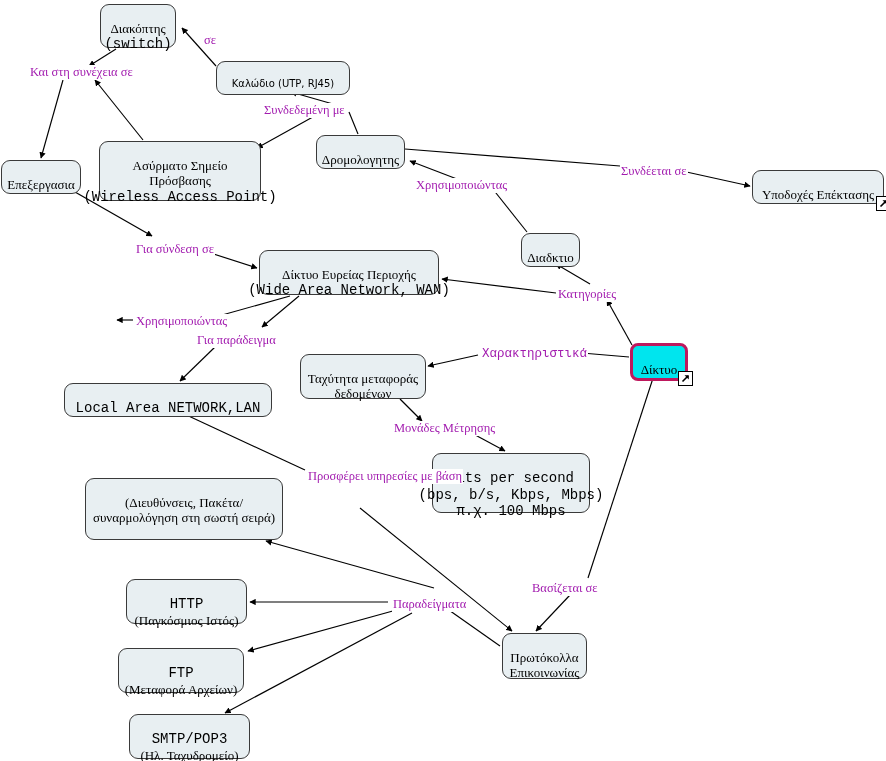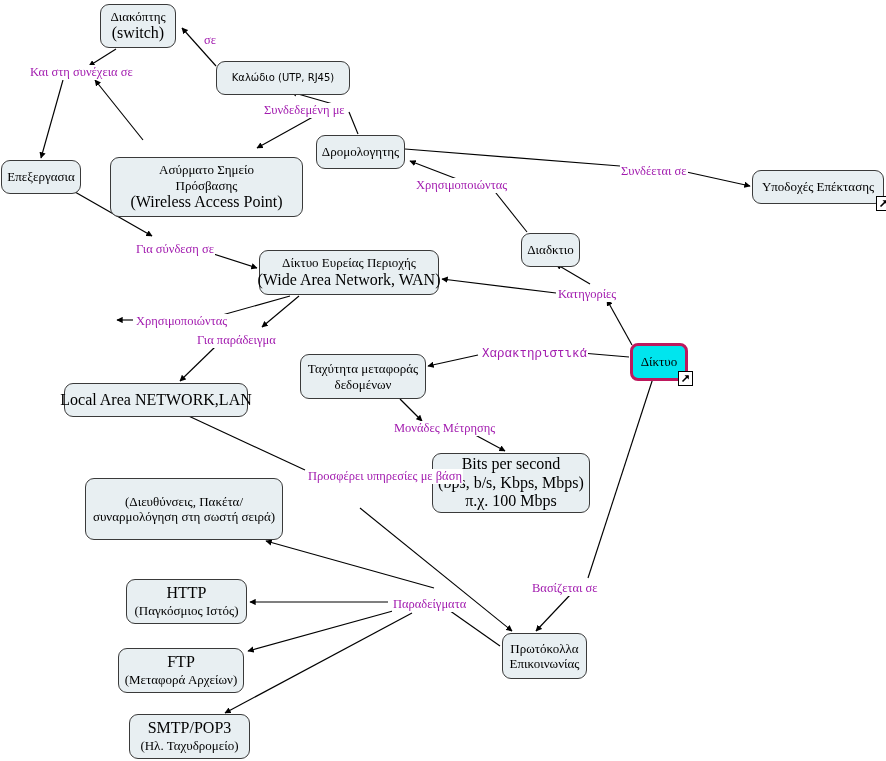--- a/index.html
+++ b/index.html
@@ -23,35 +23,34 @@
     height: 761px;
     pointer-events: none;
   }
   .node {
     position: absolute;
     box-sizing: border-box;
     background: #e8eff2;
     border: 1px solid #3a3a3a;
     border-radius: 9px;
     display: flex;
-    align-items: center;
     justify-content: center;
     text-align: center;
     line-height: 1.18;
     color: #000000;
     padding: 16px 6px;
   }
   .node .line {
     display: block;
     white-space: nowrap;
   }
   
   .gr { font-family: "Liberation Serif", "DejaVu Serif", serif; font-size: 13px; }
   
-  .la { font-family: Liberation Serif, serif; font-size: 16px; }
+  .la { font-family: Liberation Mono, monospace; font-size: 14px; }
   .la-sm { font-family: "DejaVu Sans", "Liberation Sans", sans-serif; font-size: 10px; }
 
   .node-central {
     background: #00e5ee;
     border: 3px solid #be185d;
     border-radius: 8px;
   }
 
   .corner-icon {
     position: absolute;
@@ -154,21 +153,21 @@
       <span class="line la-sm">Καλώδιο (UTP, RJ45)</span>
     </div>
   </div>
 
   <div class="node" style="left:1px;top:160px;width:80px;height:27px;">
     <div>
       <span class="line gr">Επεξεργασια</span>
     </div>
   </div>
 
-  <div class="node" style="left:110px;top:141px;width:193px;height:60px;margin-top:16px;">
+  <div class="node" style="left:99px;top:141px;width:162px;height:60px;">
     <div>
       <span class="line gr">Ασύρματο Σημείο</span>
       <span class="line gr">Πρόσβασης</span>
       <span class="line la">(Wireless Access Point)</span>
     </div>
   </div>
 
   <div class="node" style="left:316px;top:135px;width:89px;height:27px;">
     <div>
       <span class="line gr">Δρομολογητης</span>
@@ -213,21 +212,21 @@
       <span class="line gr">Δίκτυο</span>
     </div>
     <span class="corner-icon">
       <svg width="13" height="13" viewBox="0 0 13 13">
         <path d="M3.5 9.5 L9 4" stroke="#000" stroke-width="1.6" fill="none"></path>
         <path d="M5.5 3.2 L9.8 3.2 L9.8 7.5 z" fill="#000"></path>
       </svg>
     </span>
   </div>
 
-  <div class="node" style="left:64px;top:383px;width:184px;height:29px;">
+  <div class="node" style="left:64px;top:383px;width:208px;height:29px;">
     <div>
       <span class="line la">Local Area NETWORK,LAN</span>
     </div>
   </div>
 
   <div class="node" style="left:432px;top:453px;width:158px;height:60px;">
     <div>
       <span class="line la">Bits per second</span>
       <span class="line la">(bps, b/s, Kbps, Mbps)</span>
       <span class="line la">π.χ. 100 Mbps</span>

